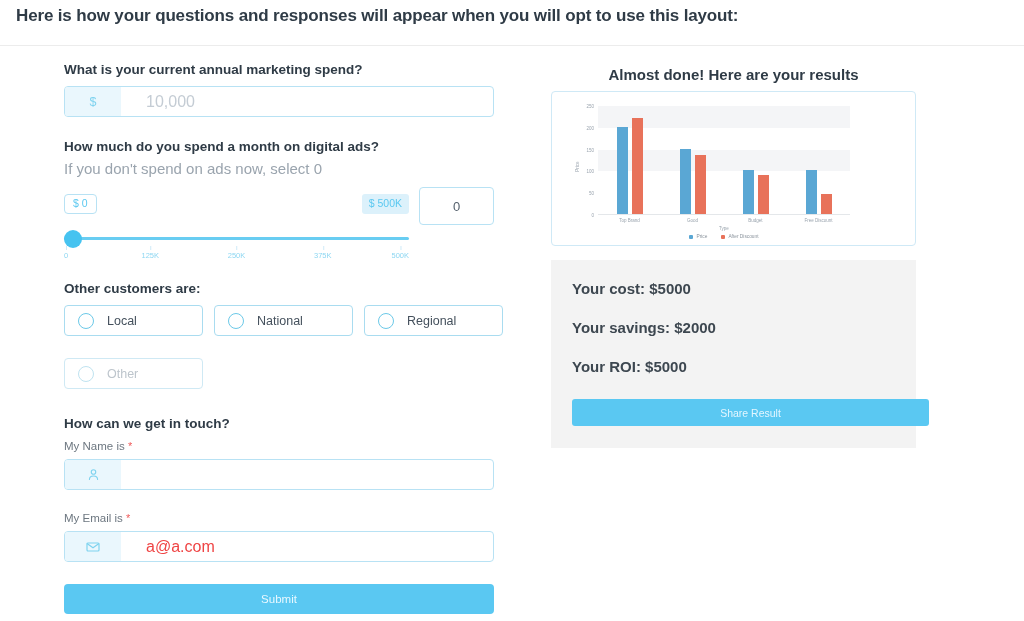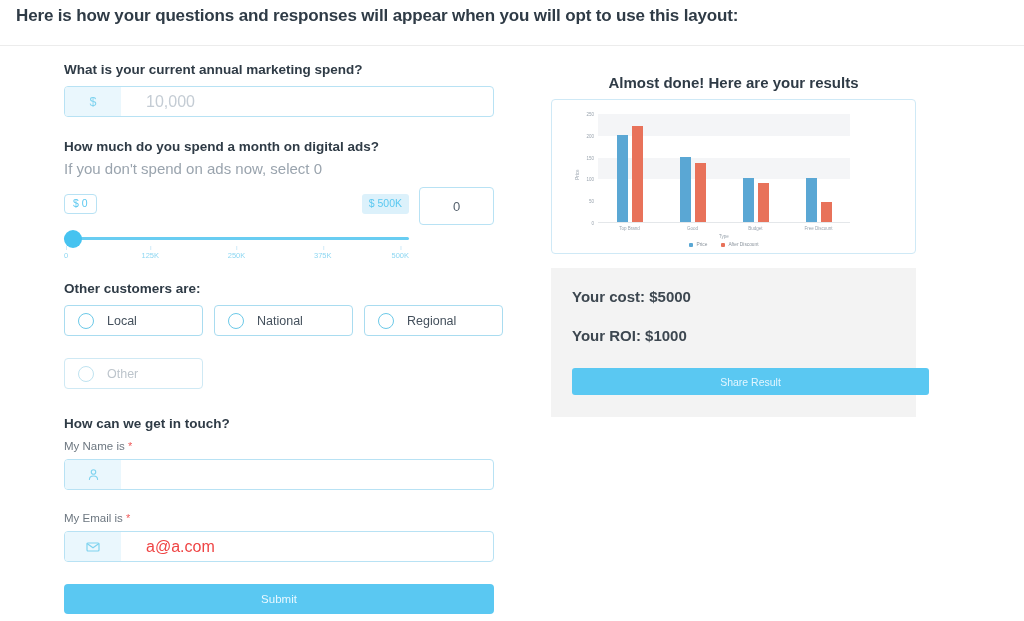--- a/index.html
+++ b/index.html
@@ -188,21 +188,21 @@
     font-family: "Liberation Sans", sans-serif;
     cursor: pointer;
   }
 
   
   .results-title {
     text-align: center;
     font-size: 15px;
     font-weight: bold;
     color: #2f3b46;
-    margin: 12px 0 8px 0;
+    margin: 4px 0 8px 0;
     width: 365px;
   }
   .chart-card {
     width: 365px;
     border: 1px solid #cfe9f6;
     border-radius: 4px;
     background: #fff;
     padding: 6px 4px 4px 4px;
     height: 155px;
   }
@@ -438,18 +438,19 @@
               <div class="legend-item">
                 <span class="legend-swatch" style="background: rgb(232, 114, 90);"></span>
                 <span class="legend-text">After Discount</span>
               </div>
             </div>
         </div>
       </div>
 
       <div class="results-card">
         <div class="result-line">Your cost: $5000</div>
-        <div class="result-line">Your ROI: $1000</div>
+        <div class="result-line">Your savings: $2000</div>
+        <div class="result-line">Your ROI: $5000</div>
         <button class="share-btn">Share Result</button>
       </div>
     </div>
   </div>
 </div>
 
 </body></html>

